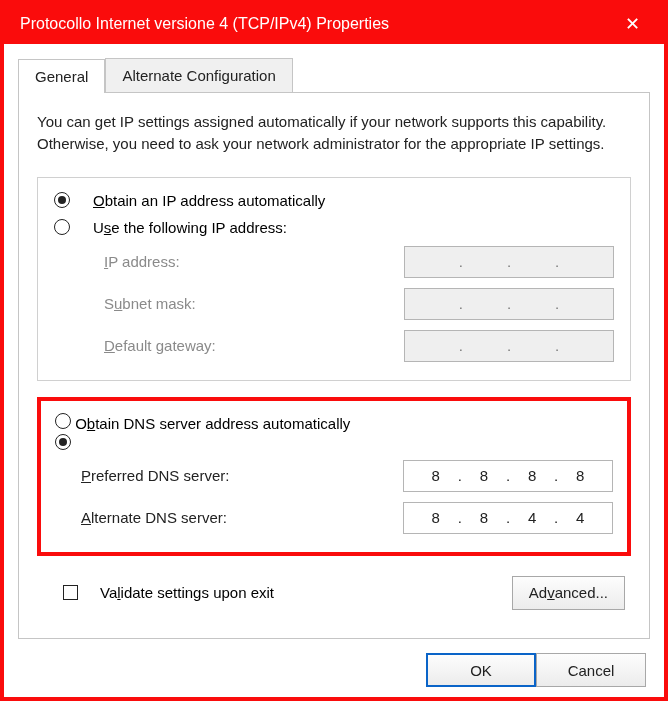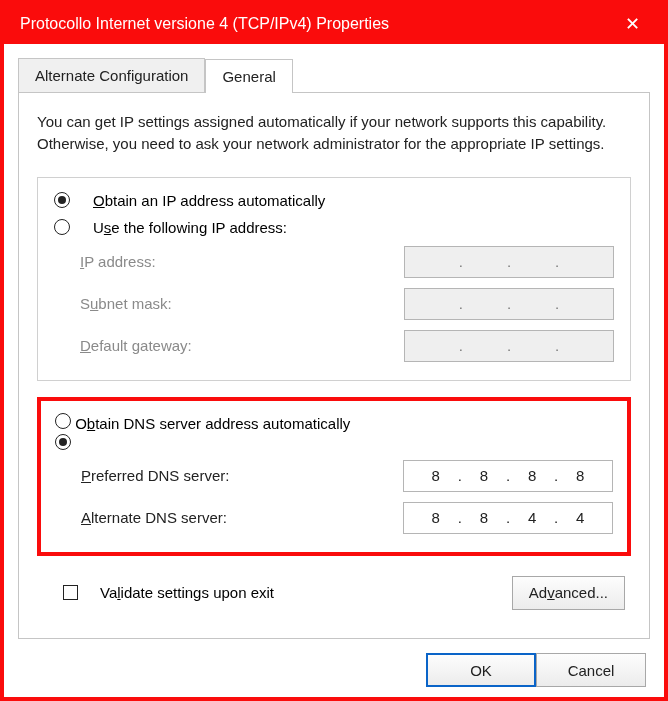--- a/index.html
+++ b/index.html
@@ -15,21 +15,21 @@
   .tab.active { background: #fff; position: relative; top: 1px; }
   .tab-panel { border: 1px solid #c5c5c5; padding: 18px 18px 24px 18px; background: #fff; flex: 1; position: relative; z-index: 1; }
   .intro { color: #222; line-height: 1.45; margin-bottom: 22px; font-size: 15px; }
   .group { border: 1px solid #d0d0d0; padding: 14px 16px 18px 16px; margin-bottom: 16px; position: relative; }
   .group .radio-row { display: flex; align-items: center; gap: 23px; margin-bottom: 10px; }
   .radio { width: 16px; height: 16px; border-radius: 50%; border: 1.5px solid #222; display: inline-flex; align-items: center; justify-content: center; background: #fff; }
   .radio.selected::after { content: ""; width: 8px; height: 8px; border-radius: 50%; background: #222; }
   .radio-label u { text-decoration: underline; }
   .field-row { display: flex; align-items: center; justify-content: space-between; margin: 10px 0 0 26px; }
   .field-label { color: #222; }
-  .field-label.disabled { color: #8a8a8a; }
+  .field-label.disabled { color: #8a8a8a; margin-left: 24px; }
   .ipbox { width: 210px; height: 32px; border: 1px solid #b5b5b5; background: #fff; display: flex; align-items: center; justify-content: center; gap: 4px; font-size: 15px; color: #222; }
   .ipbox.disabled { background: #efefef; color: #7a7a7a; }
   .ipbox .oct { width: 36px; text-align: center; }
   .ipbox .dot { }
   .highlight-box { border: 4px solid #fa0c0c; padding: 12px 14px 18px 14px; margin-bottom: 20px; }
   .checkbox { width: 15px; height: 15px; border: 1.5px solid #222; display: inline-block; background: #fff; }
   .bottom-row { display: flex; align-items: center; justify-content: space-between; margin: 6px 6px 0 26px; }
   .btn { min-width: 110px; height: 34px; border: 1px solid #a8a8a8; background: linear-gradient(#fdfdfd,#ececec); display: inline-flex; align-items: center; justify-content: center; cursor: default; color: #222; padding: 0 16px; }
   .btn.primary { border: 2px solid #0a64c8; }
   .dialog-buttons { display: flex; justify-content: flex-end; padding: 14px 4px 0 0; }
@@ -41,22 +41,22 @@
   <div class="window">
 
     <div class="titlebar">
       <span class="title">Protocollo Internet versione 4 (TCP/IPv4) Properties</span>
       <span class="close">✕</span>
     </div>
 
     <div class="content">
 
       <div class="tabs">
+        <div class="tab active">General</div>
         <div class="tab">Alternate Configuration</div>
-        <div class="tab active">General</div>
       </div>
 
       <div class="tab-panel">
 
         <div class="intro">You can get IP settings assigned automatically if your network supports this capability. Otherwise, you need to ask your network administrator for the appropriate IP settings.</div>
 
         <div class="group">
           <div class="radio-row">
             <span class="radio selected"></span>
             <span class="radio-label"><u>O</u>btain an IP address automatically</span>

